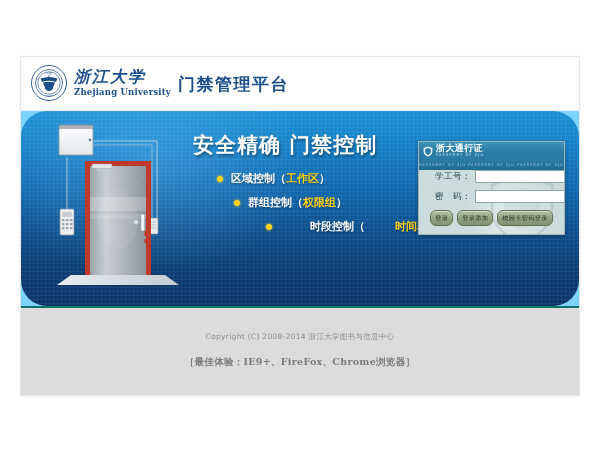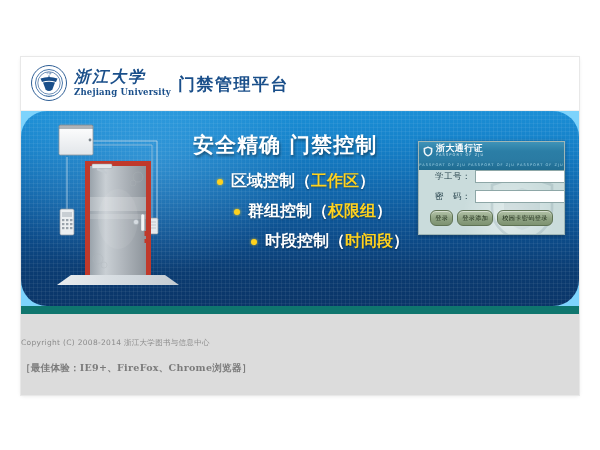--- a/index.html
+++ b/index.html
@@ -142,29 +142,29 @@
     left: 196px;
     top: 60px;
     list-style: none;
     margin: 0;
     padding: 0;
   }
   .feature-list li {
     display: flex;
     align-items: center;
     color: #ffffff;
-    font-size: 16px;
+    font-size: 11px;
     font-weight: bold;
     margin-bottom: 9px;
     white-space: nowrap;
     text-shadow: 0 1px 2px rgba(0,0,0,0.4);
     text-align: center;
   }
   .feature-list li:nth-child(2) { margin-left: 17px; }
-  .feature-list li:nth-child(3) { margin-left: 34px; }
+  .feature-list li:nth-child(3) { margin-left: 49px; gap: 30px; }
   .dot {
     width: 6px; height: 6px;
     border-radius: 50%;
     background: #ffd21e;
     margin-right: 8px;
     flex: 0 0 auto;
     box-shadow: 0 0 3px rgba(255,210,30,0.8);
   }
   .hl { color: #ffd21e; }
 
@@ -282,22 +282,22 @@
     letter-spacing: 0.3px;
     font-family: "DejaVu Sans", "Liberation Sans", sans-serif;
     box-shadow: inset 0 1px 0 rgba(255,255,255,0.45);
   }
 
   
   .footer {
     position: relative;
     height: 90px;
     background: #dcdcdc;
-    border-top: 8px solid #0f766e;
-    text-align: left;
+    border-top: 2px solid #0f766e;
+    text-align: center;
   }
   .copyright {
     padding-top: 24px;
     font-size: 7.5px;
     color: #8b8b8b;
     letter-spacing: 0.3px;
   }
   .browser-note {
     margin-top: 14px;
     font-family: "DejaVu Serif", "Liberation Serif", serif;

